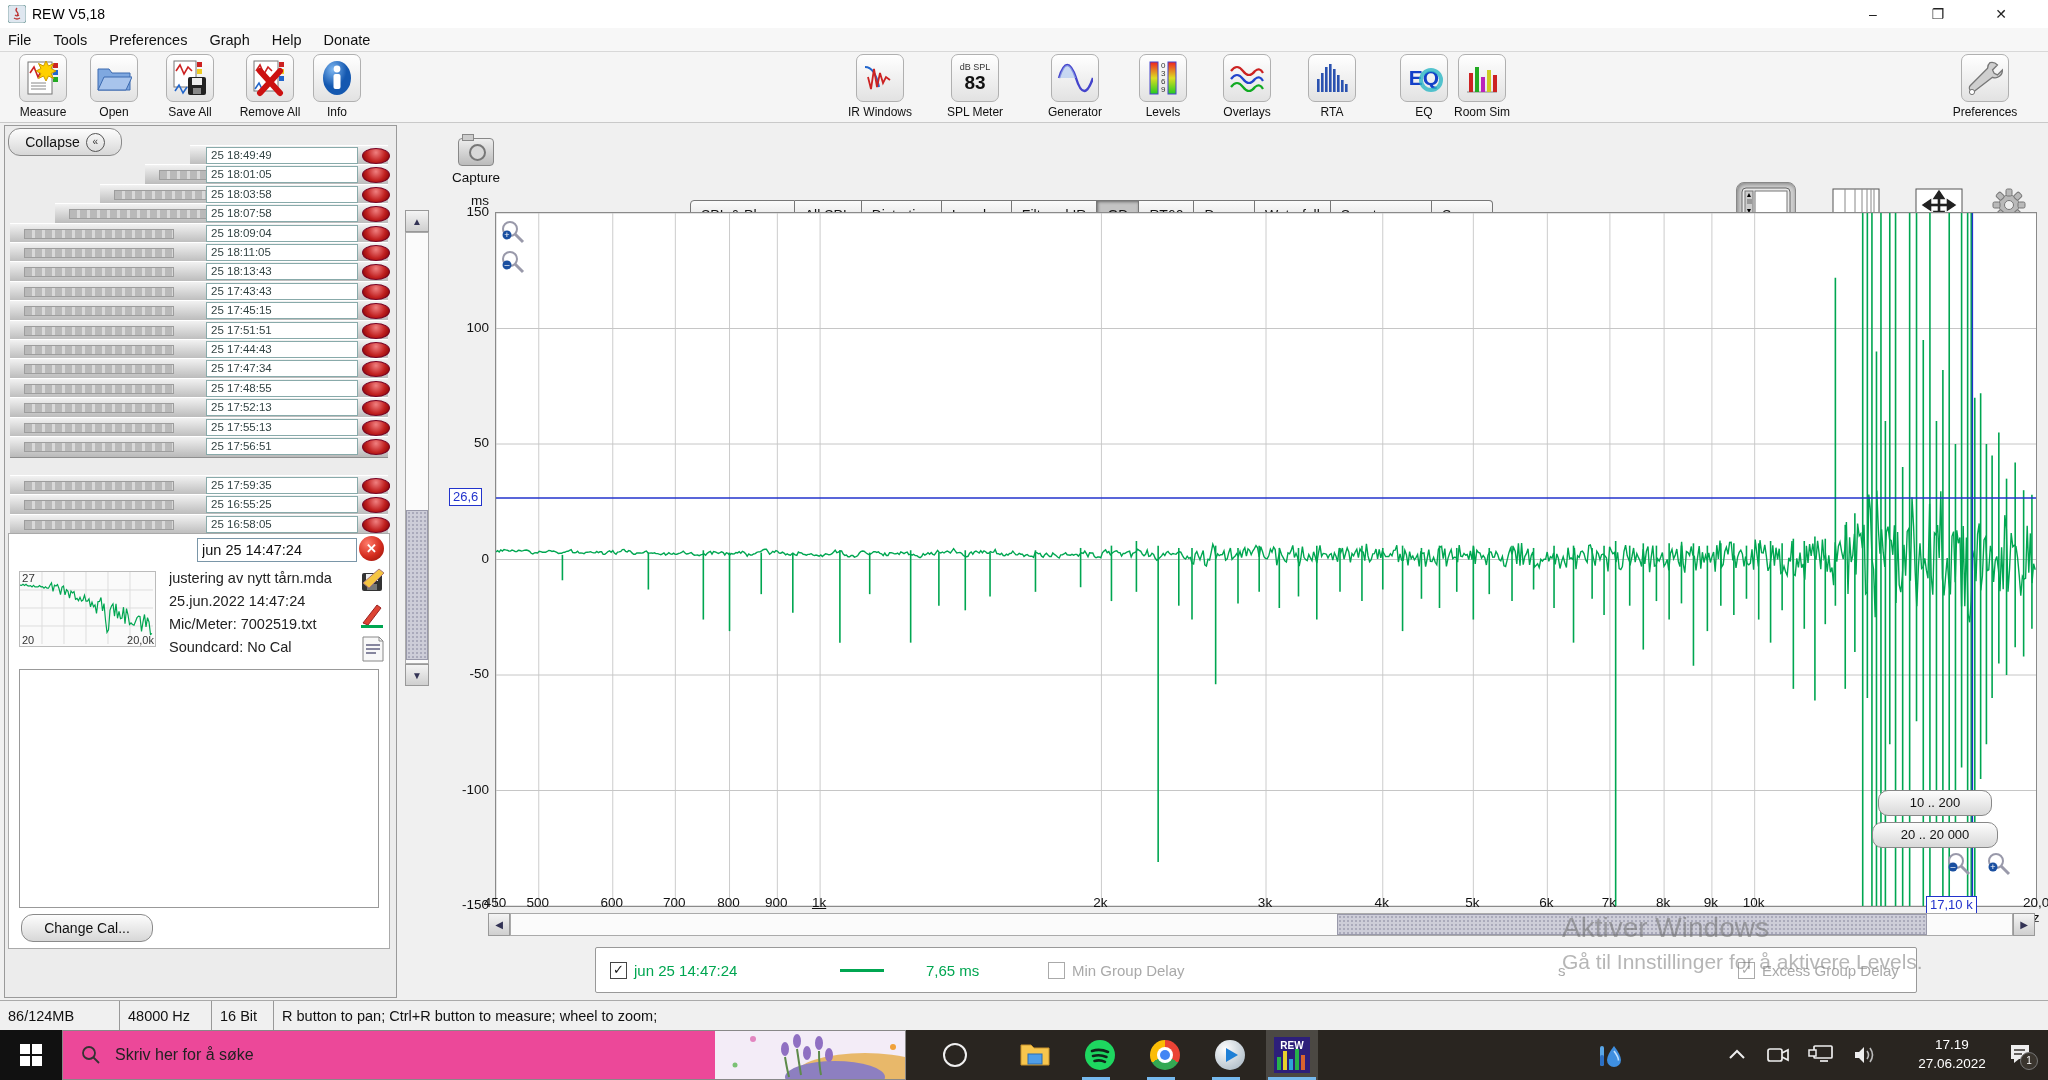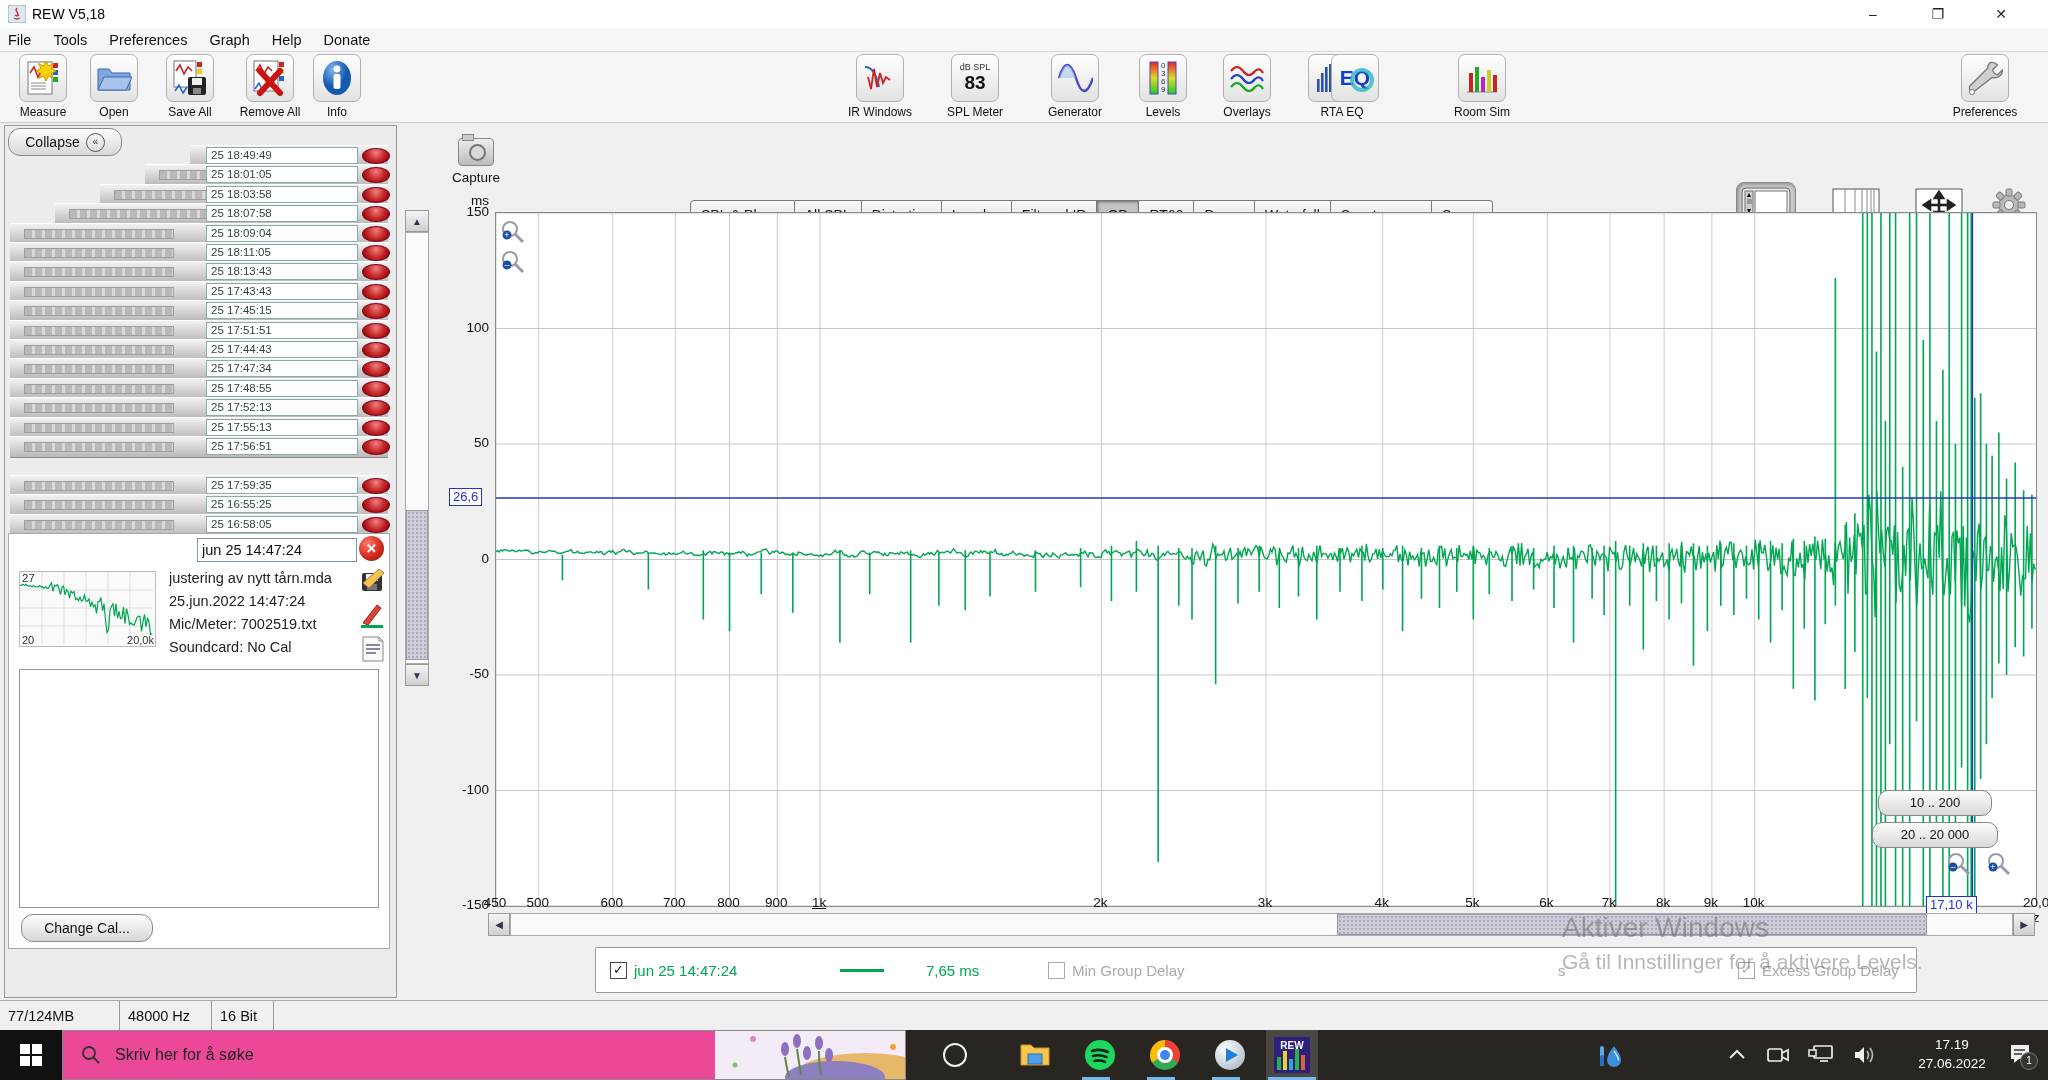--- a/index.html
+++ b/index.html
@@ -283,21 +283,21 @@
                 <rect x="19" y="8" width="2.6" height="23"></rect>
                 <rect x="23" y="14" width="2.6" height="17"></rect>
                 <rect x="27" y="19" width="2.6" height="12"></rect>
                 <rect x="31" y="23" width="2.6" height="8"></rect>
               </g>
             </svg>
           </span>
         </div>
         <div class="lbl">RTA</div>
       </div>
-      <div class="tool" style="left: 1312px;">
+      <div class="tool" style="left: 1381px;">
         <div class="btn">
           <span>
             <div style="font-size:21px;font-weight:bold;color:#1340c8;position:relative">EQ<span style="position:absolute;right:-4px;top:2px;width:16px;height:16px;border:4px solid #2ab7c4;border-radius:50%;opacity:.8"></span></div>
           </span>
         </div>
         <div class="lbl">EQ</div>
       </div>
       <div class="tool" style="left: 1439px;">
         <div class="btn">
           <span>
@@ -778,23 +778,24 @@
     <div class="leg-txt" style="left:476px;color:#a9a9a9">Min Group Delay</div>
     <div class="leg-txt" style="left:962px;color:#a9a9a9">s</div>
     <div class="cb gray" style="left:1142px">✓</div>
     <div class="leg-txt" style="left:1166px;color:#a9a9a9">Excess Group Delay</div>
   </div>
 
   <div class="abs wm1">Aktiver Windows</div>
   <div class="abs wm2">Gå til Innstillinger for å aktivere Levels.</div>
 
   <div class="abs" id="statusbar">
-    <div class="cell" style="width:120px">77/124MB</div>
+    <div class="cell" style="width:120px">86/124MB</div>
     <div class="cell" style="width:92px">48000 Hz</div>
     <div class="cell" style="width:62px">16 Bit</div>
+    <div class="cell" style="flex:1;border-right:none">R button to pan; Ctrl+R button to measure; wheel to zoom;</div>
   </div>
 
   <div class="abs" id="taskbar">
     <div id="start">
       <svg width="22" height="22" viewBox="0 0 22 22">
         <rect x="0" y="0" width="10" height="10" fill="#fff"></rect>
           <rect x="12" y="0" width="10" height="10" fill="#fff"></rect>
         <rect x="0" y="12" width="10" height="10" fill="#fff"></rect>
           <rect x="12" y="12" width="10" height="10" fill="#fff"></rect>
       </svg>

